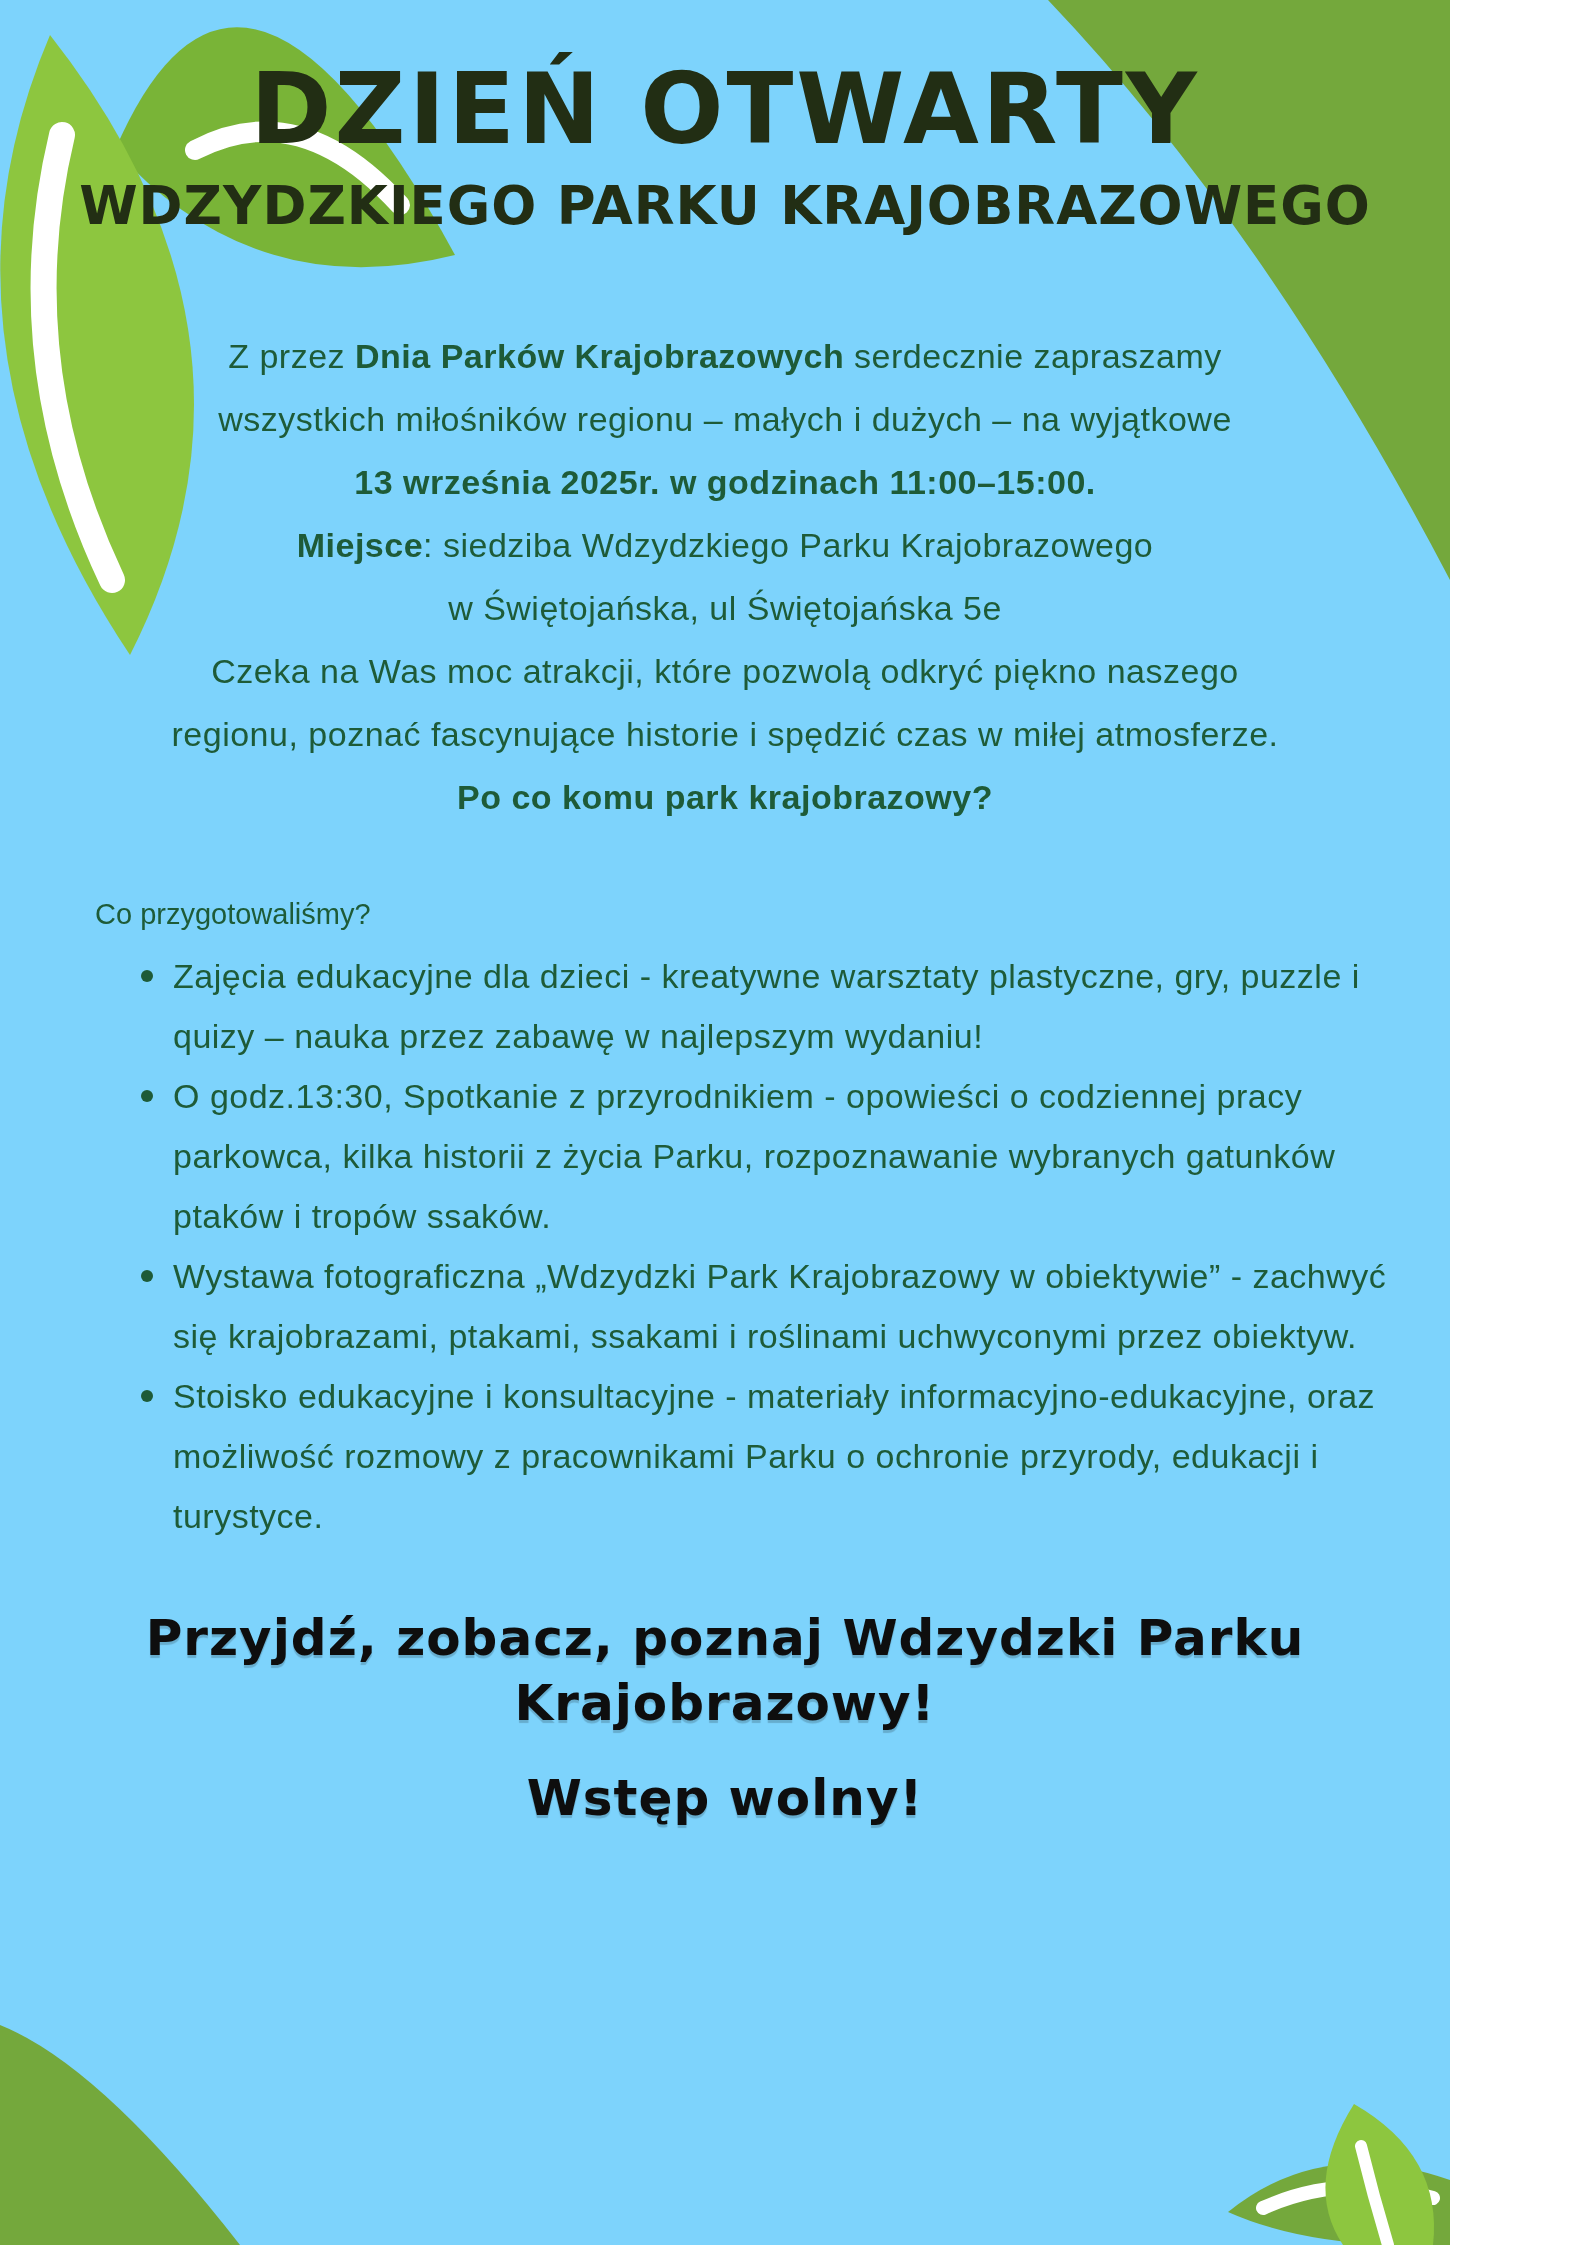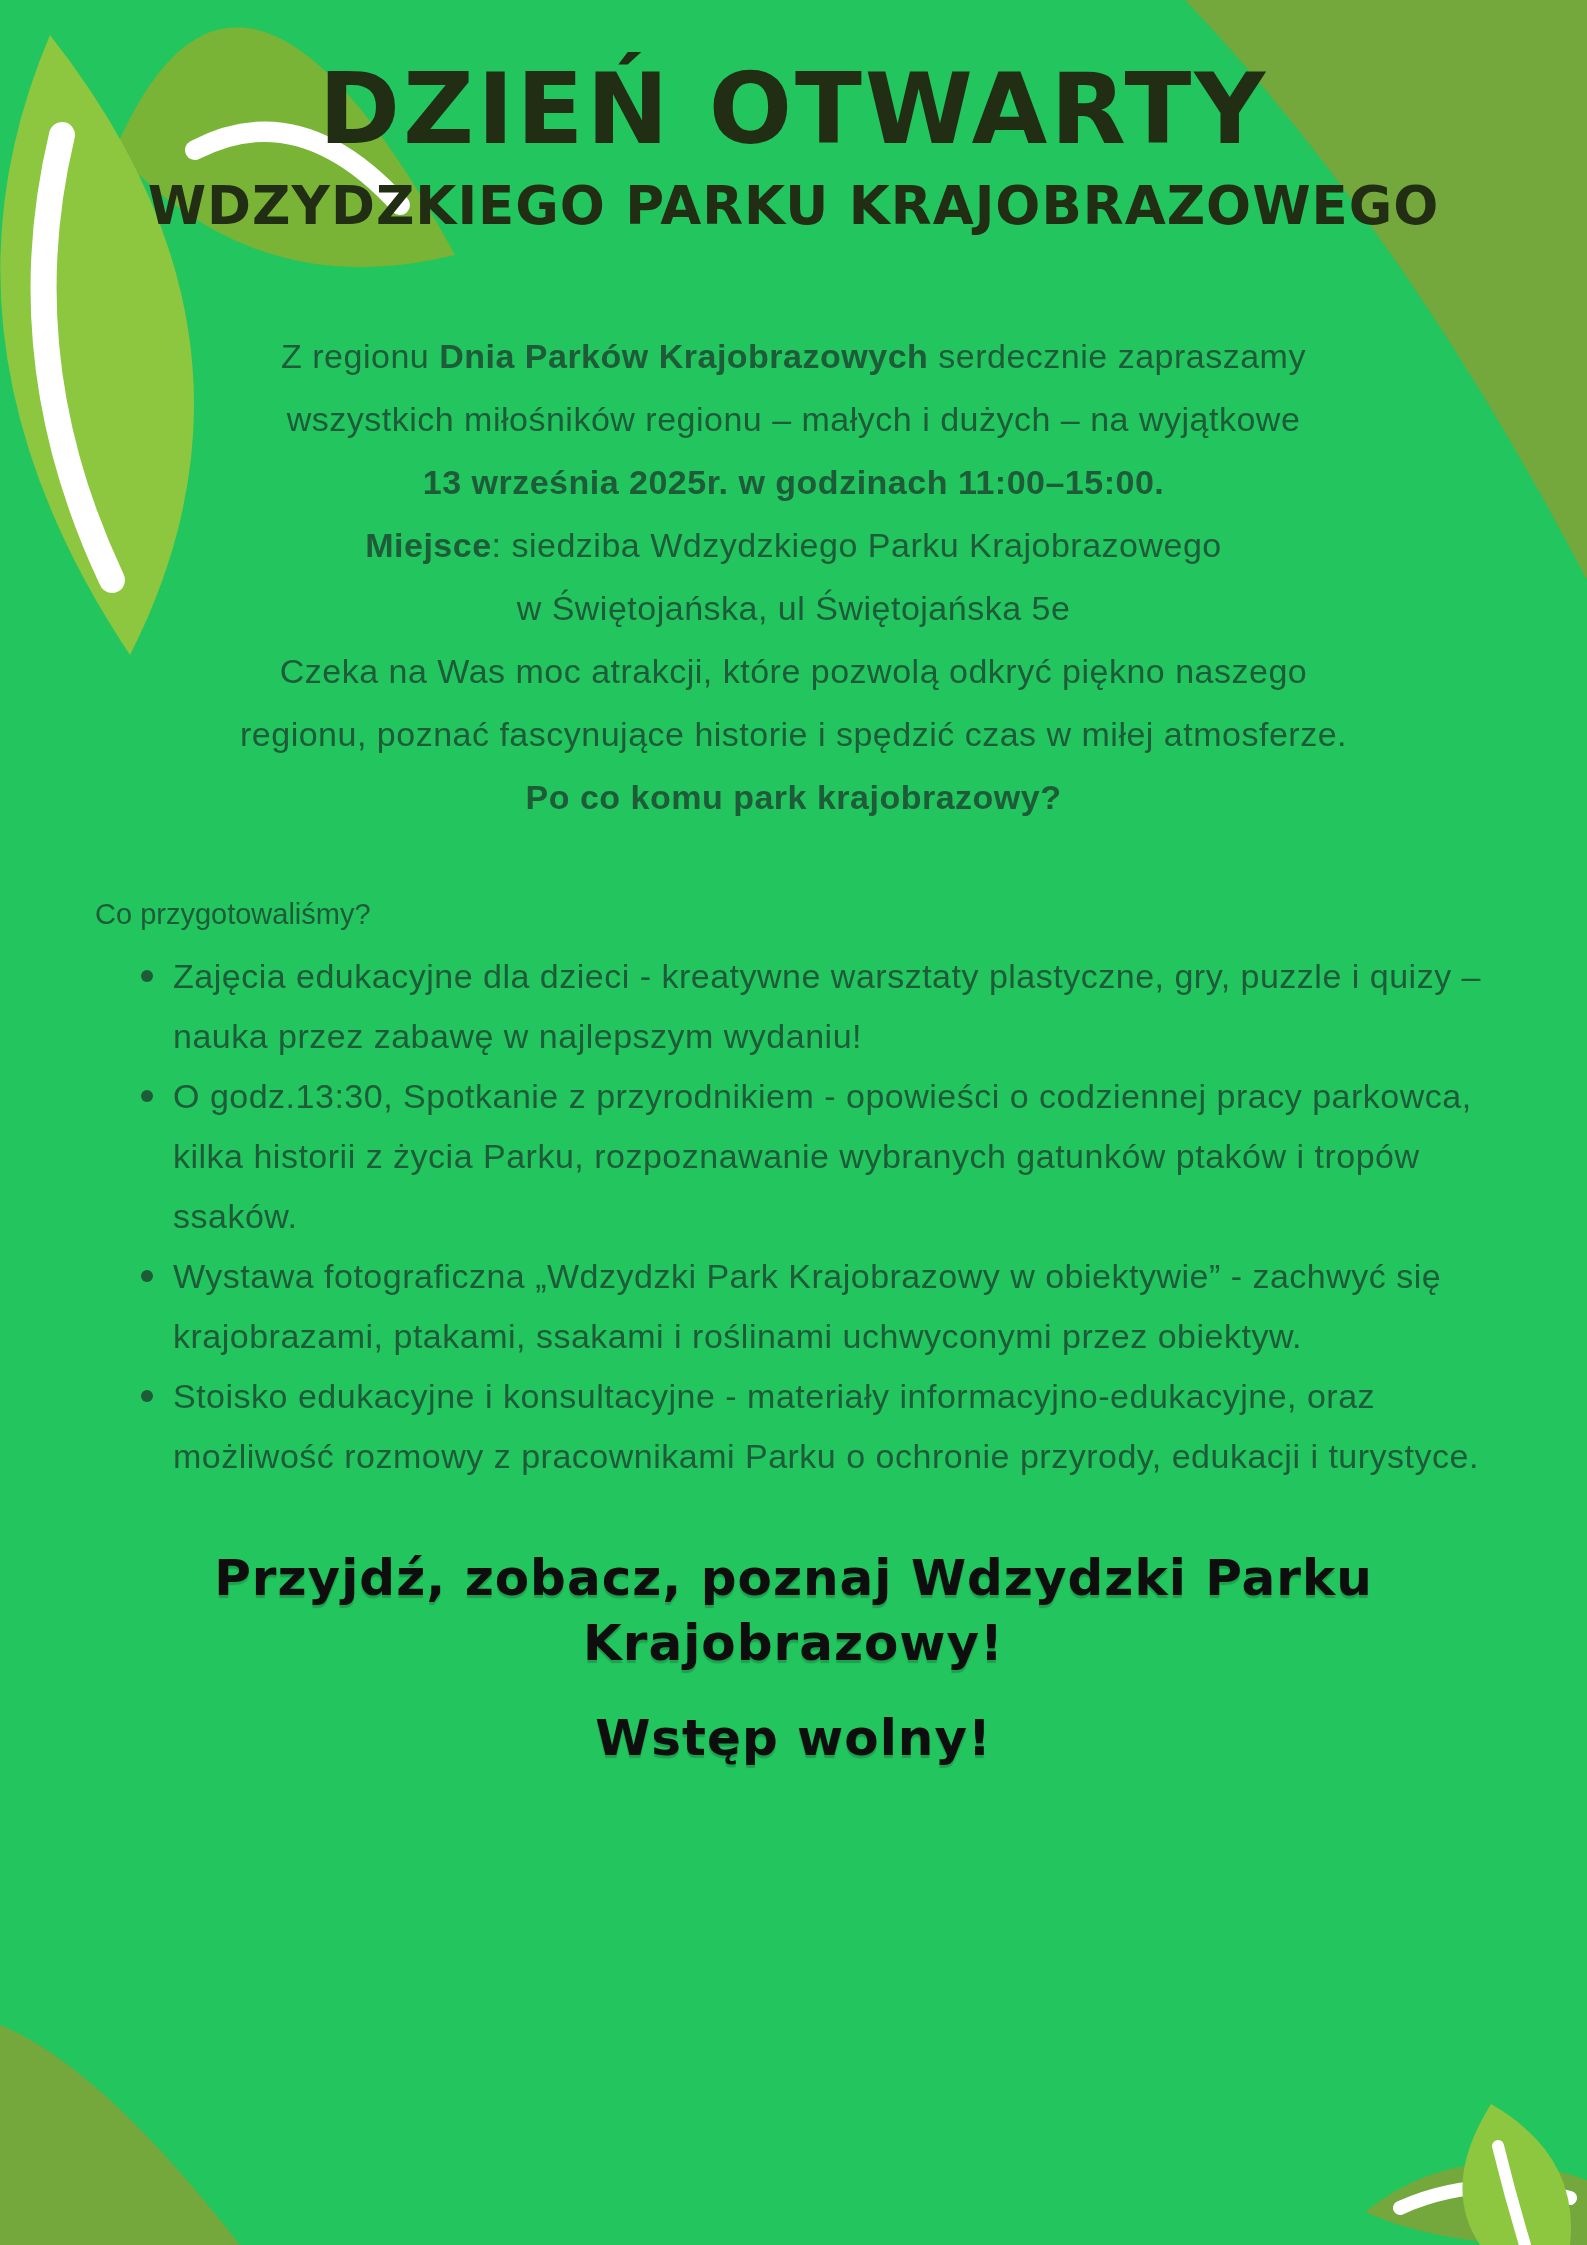--- a/index.html
+++ b/index.html
@@ -1,20 +1,20 @@
 <!DOCTYPE html>
 <html lang="pl"><head>
 <meta charset="utf-8">
 <style>
   html,body{margin:0;padding:0;background:#ffffff;}
   .poster{
     position:relative;
-    width:1587px;
+    width:1450px;
     height:2245px;
-    background:#22c55e;
+    background:#7dd3fc;
     overflow:hidden;
     font-family:"Liberation Sans", sans-serif;
     color:#1e5b38;
   }
   .deco{position:absolute;z-index:0;pointer-events:none;}
   .deco-tl{top:0;left:0;}
   .deco-tr{top:0;right:0;}
   .deco-bl{bottom:0;left:0;}
   .deco-br{bottom:0;right:0;}
   .content{position:relative;z-index:1;}
@@ -129,21 +129,21 @@
     <path d="M211,154 Q160,235 200,295 L290,295 Q300,205 211,154 Z" fill="#8dc63f"></path>
     <path d="M218,196 Q230,245 245,295" fill="none" stroke="#ffffff" stroke-width="12" stroke-linecap="round"></path>
   </svg>
 
   <div class="content">
 
     <h1 class="title">DZIEŃ OTWARTY</h1>
     <h2 class="subtitle">WDZYDZKIEGO PARKU KRAJOBRAZOWEGO</h2>
 
     <div class="intro">
-      <p><span>Z regionu </span><span class="bold">Dnia Parków Krajobrazowych</span><span> serdecznie zapraszamy</span></p>
+      <p><span>Z przez </span><span class="bold">Dnia Parków Krajobrazowych</span><span> serdecznie zapraszamy</span></p>
       <p>wszystkich miłośników regionu – małych i dużych – na wyjątkowe</p>
       <p class="bold">13 września 2025r. w godzinach 11:00–15:00.</p>
       <p><span class="bold">Miejsce</span><span>: siedziba Wdzydzkiego Parku Krajobrazowego</span></p>
       <p>w Świętojańska, ul Świętojańska 5e</p>
       <p>Czeka na Was moc atrakcji, które pozwolą odkryć piękno naszego</p>
       <p>regionu, poznać fascynujące historie i spędzić czas w miłej atmosferze.</p>
       <p class="question-line">Po co komu park krajobrazowy?</p>
     </div>
 
     <div class="program">

